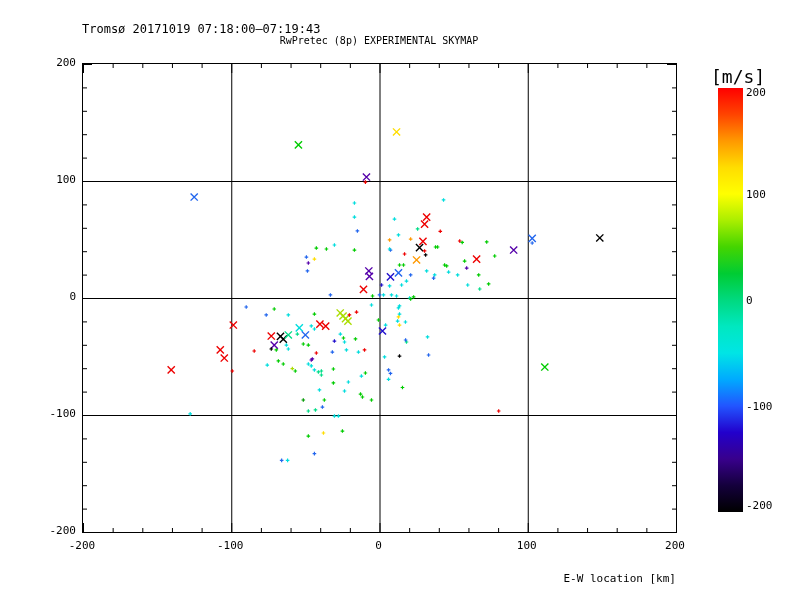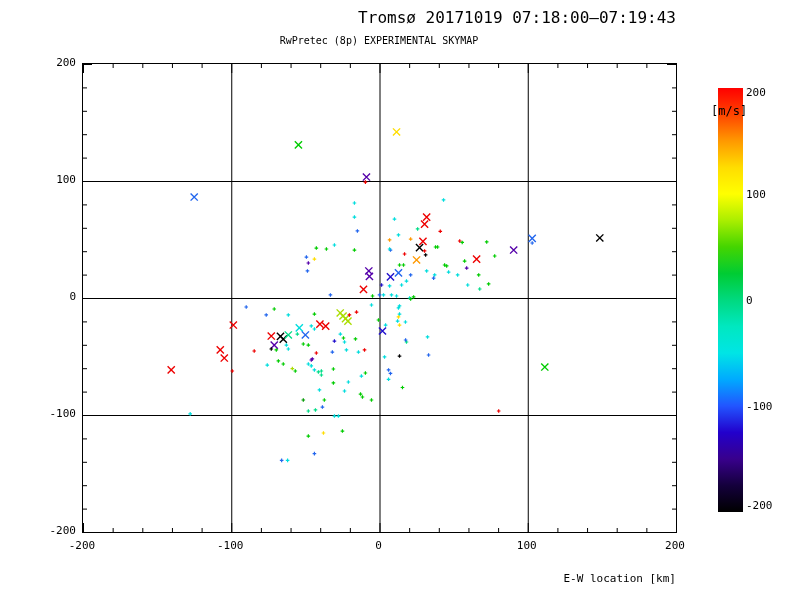--- a/index.html
+++ b/index.html
@@ -1,27 +1,27 @@
 <!DOCTYPE html>
 <html><head>
 <meta charset="utf-8">
 <style>
   html,body{margin:0;padding:0;background:#ffffff;}
   #screen{position:relative;width:800px;height:600px;background:#ffffff;overflow:hidden;
           font-family:"DejaVu Sans Mono","Liberation Mono",monospace;color:#000;}
-  .t1{position:absolute;left:82px;width:594px;text-align:right;top:8px;font-size:16px;white-space:pre;}
+  .t1{position:absolute;left:82px;width:594px;text-align:left;top:22px;font-size:12px;white-space:pre;}
   .t2{position:absolute;left:82px;width:594px;text-align:center;top:35px;font-size:10px;white-space:pre;}
   #plotbox{position:absolute;left:82px;top:63px;width:593px;height:468px;border:1px solid #000;box-sizing:content-box;}
   #plotbox svg{position:absolute;left:0;top:0;}
   .ytick{position:absolute;width:44px;text-align:right;font-size:11px;line-height:12px;}
   .xtick{position:absolute;width:60px;text-align:center;font-size:11px;line-height:12px;}
   .axlab{position:absolute;font-size:11px;}
   #xlab{left:82px;width:594px;text-align:right;top:572px;}
   #cbar{position:absolute;left:718px;top:88px;width:25px;height:424px;}
-  #cbarlab{position:absolute;left:711px;top:66px;font-size:12px;margin-top:38px;}
+  #cbarlab{position:absolute;left:711px;top:66px;font-size:18px;}
   .ctick{position:absolute;left:746px;width:46px;text-align:left;font-size:11px;line-height:12px;}
 </style>
 </head>
 <body>
 
 <div id="screen">
   <div class="t1">Tromsø 20171019 07:18:00–07:19:43</div>
   <div class="t2">RwPretec (8p) EXPERIMENTAL SKYMAP</div>
 
   <div id="plotbox">

